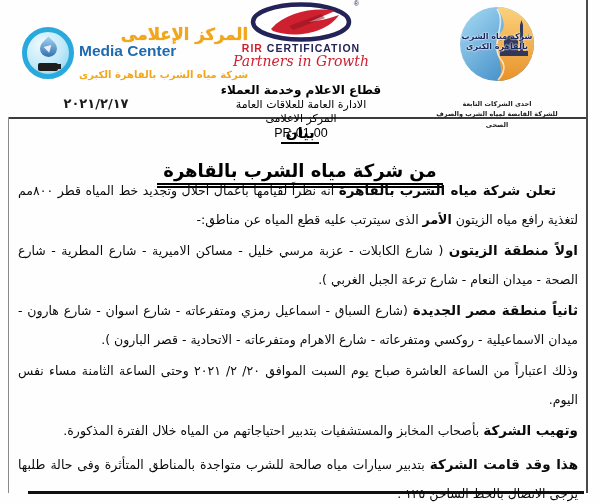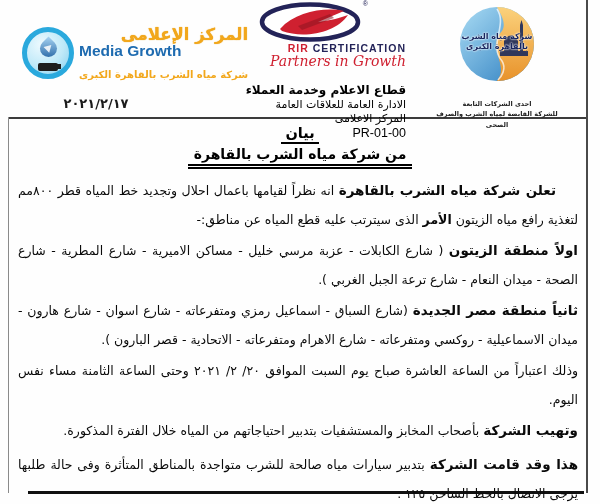--- a/index.html
+++ b/index.html
@@ -28,21 +28,21 @@
   .mc-cam   { position:absolute; left:11px; bottom:3px; width:20px; height:8px; background:#1d1d1d; border-radius:2px; }
   .mc-cam::after { content:""; position:absolute; right:-3px; top:1px; width:5px; height:5px; background:#1d1d1d; }
   .mc-text  { line-height:1.05; }
   .mc-ar  { color:#f2a71b; font-weight:bold; font-size:16.5px; direction:rtl; text-shadow:0 0 1px #e09a10; }
   .mc-en  { color:#1e6bb0; font-weight:bold; font-size:15.5px; font-family:"Liberation Sans",sans-serif; }
   .mc-sub { color:#f2a71b; font-weight:bold; font-size:10px; direction:rtl; margin-top:10px; }
   .date { position:absolute; top:96px; left:40px; width:112px; text-align:center;
           font-size:13px; font-weight:bold; letter-spacing:1.5px; color:#1b1b1b; direction:ltr; }
 
   
-  .rir { position:absolute; top:2px; left:214px; width:192px; text-align:right; }
+  .rir { position:absolute; top:2px; left:205px; width:192px; text-align:center; }
   .rir-svgwrap { position:relative; width:104px; height:40px; margin:0 auto; }
   .rir-reg { position:absolute; right:-6px; top:-2px; font-size:7px; color:#232358; font-family:"Liberation Sans",sans-serif; }
   .rir-name { font-size:10.5px; font-weight:bold; letter-spacing:1px; color:#232358;
               font-family:"Liberation Sans",sans-serif; line-height:1.15; }
   .rir-name .red { color:#cf2030; }
   .rir-tag  { font-size:14px; font-style:italic; color:#cf2030; font-family:"DejaVu Serif",serif; line-height:1.1; }
   .rir-dept1 { font-size:12px; font-weight:bold; direction:rtl; margin-top:14px; line-height:1.25; }
   .rir-dept2 { font-size:11px; direction:rtl; line-height:1.25; }
   .rir-dept3 { font-size:11px; direction:rtl; line-height:1.25; }
   .rir-code  { font-size:12.5px; color:#000000; font-family:"Liberation Sans",sans-serif; line-height:1.2; }
@@ -52,22 +52,22 @@
   .co-emblem { position:relative; width:78px; height:78px; margin:0 auto; }
   .co-emblem-text { position:absolute; top:27px; left:0; width:100%; text-align:center;
                     font-size:8px; font-weight:bold; color:#16245e; direction:rtl; line-height:1.3;
                     text-shadow:0 0 2px #fff, 0 0 2px #fff; }
   .co-sub { margin-top:16px; font-size:6.5px; font-weight:bold; color:#222; direction:rtl; line-height:1.6; }
 
   
   .title { position:absolute; top:123px; left:0; width:100%; text-align:center; direction:rtl; }
   .title-1 { display:inline-block; font-size:14.5px; font-weight:bold;
              border-bottom:2px solid #000; padding:0 4px 1px; }
-  .title-2 { display:inline-block; font-size:14px; font-weight:bold;
-             border-bottom:5px double #000; padding:0 6px 2px; margin-top:2px; }
+  .title-2 { display:inline-block; font-size:18px; font-weight:bold;
+             border-bottom:5px double #000; padding:0 6px 2px; margin-top:16px; }
 
   
   .statement { position:absolute; top:176px; left:18px; width:560px;
                direction:rtl; text-align:justify; font-size:12.5px; line-height:29px; color:#0a0a0a; }
   .statement p { margin-bottom:2px; }
   .b  { font-weight:bold; }
   .hd { font-weight:bold; font-size:13.5px; }
   .p1 { text-indent:22px; }
   .p5 { margin-bottom:6px; }
   .p6 { margin-top:5px; }
@@ -82,21 +82,21 @@
   <div class="vline-left"></div>
   <div class="hline-bottom"></div>
 
   <div class="mc">
     <div class="mc-globe">
       <div class="mc-drop"></div>
       <div class="mc-cam"></div>
     </div>
     <div class="mc-text">
       <div class="mc-ar">المركز الإعلامى</div>
-      <div class="mc-en">Media Growth</div>
+      <div class="mc-en">Media Center</div>
       <div class="mc-sub">شركة مياه الشرب بالقاهرة الكبرى</div>
     </div>
   </div>
   <div class="date">٢٠٢١/٢/١٧</div>
 
   <div class="rir">
     <div class="rir-svgwrap">
       <svg width="104" height="40" viewBox="0 0 104 40">
         <ellipse cx="52" cy="20" rx="48" ry="17.5" fill="#ffffff" stroke="#232358" stroke-width="4.5"></ellipse>
         <path d="M22 27 C38 9 68 5 86 9 L60 20 C74 18 82 16 90 13 C78 31 46 37 24 29 Z" fill="#cf2030"></path>

